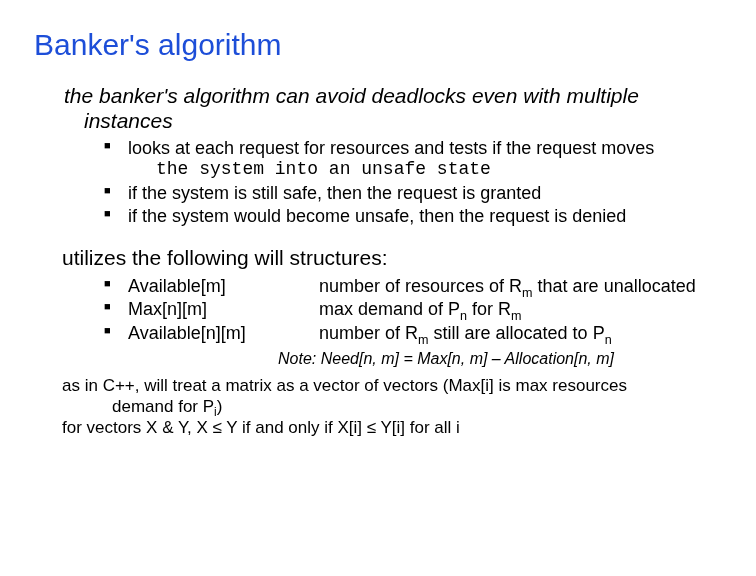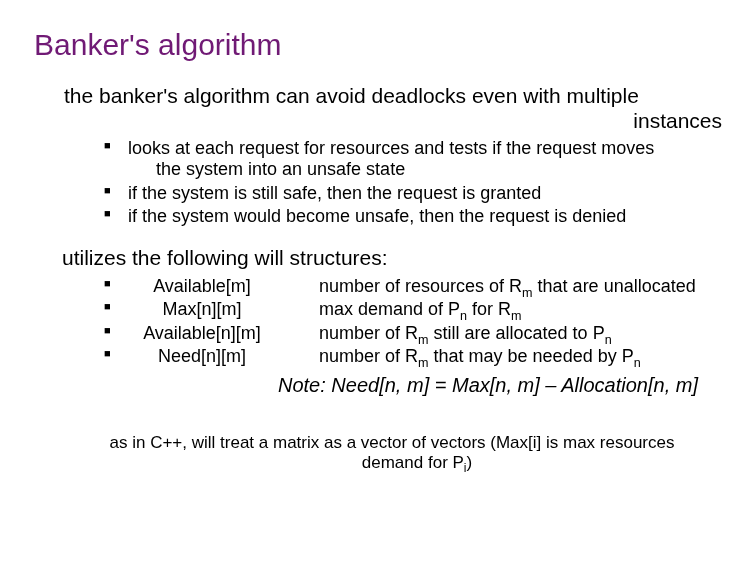--- a/index.html
+++ b/index.html
@@ -12,36 +12,36 @@
     color: #000;
   }
   .slide {
     box-sizing: border-box;
     width: 756px;
     height: 576px;
     padding: 28px 34px 20px 34px;
     position: relative;
   }
   .title {
-    color: #701a75;
+    color: #1d4ed8;
     font-size: 30px;
     font-weight: 400;
     margin: 0 0 22px 0;
   }
   .para {
     font-size: 21px;
     line-height: 1.18;
     margin: 0 0 4px 30px;
     text-indent: -0px;
     padding-left: 0;
+    font-style: italic;
   }
   .para .cont {
     display: block;
     padding-left: 20px;
-    text-align: right;
   }
   ul.bullets {
     list-style: none;
     margin: 2px 0 18px 70px;
     padding: 0;
     font-size: 18px;
     line-height: 1.2;
   }
   ul.bullets > li {
     position: relative;
@@ -52,20 +52,21 @@
     content: "■";
     position: absolute;
     left: 0;
     top: 1px;
     font-size: 11px;
     color: #000;
   }
   ul.bullets > li .hang {
     display: block;
     padding-left: 28px;
+    font-family: Liberation Mono, monospace;
   }
   .para2 {
     font-size: 21px;
     line-height: 1.18;
     margin: 12px 0 4px 28px;
   }
   .ds-list {
     list-style: none;
     margin: 2px 0 6px 70px;
     padding: 0;
@@ -83,36 +84,34 @@
     position: absolute;
     left: 0;
     top: 2px;
     font-size: 11px;
     color: #000;
   }
   .ds-name {
     display: inline-block;
     width: 148px;
     flex: 0 0 148px;
-    text-align: center;
   }
   .ds-desc {
     flex: 1;
     margin-left: 43px;
   }
   .note {
-    font-size: 20px;
+    font-size: 16px;
     font-style: italic;
-    margin: 2px 0 36px 244px;
+    margin: 2px 0 8px 244px;
   }
   .footer {
     font-size: 17px;
     line-height: 1.22;
     margin: 0 0 0 28px;
-    text-align: center;
   }
   .footer .hang {
     display: block;
     padding-left: 50px;
   }
   sub {
     font-size: 0.7em;
     vertical-align: sub;
     line-height: 0;
   }
@@ -156,32 +155,27 @@
       <span class="ds-desc">
         <span>max demand of P</span><sub>n</sub><span> for R</span><sub>m</sub>
       </span>
     </li>
     <li>
       <span class="ds-name">Available[n][m]</span>
       <span class="ds-desc">
         <span>number of R</span><sub>m</sub><span> still are allocated to P</span><sub>n</sub>
       </span>
     </li>
-    <li>
-      <span class="ds-name">Need[n][m]</span>
-      <span class="ds-desc">
-        <span>number of R</span><sub>m</sub><span> that may be needed by P</span><sub>n</sub>
-      </span>
-    </li>
   </ul>
 
   <p class="note">Note: Need[n, m] = Max[n, m] – Allocation[n, m]</p>
 
   <div class="footer">
     <div>
       <span>as in C++, will treat a matrix as a vector of vectors (Max[i] is max resources</span>
       <span class="hang">
         <span>demand for P</span><sub>i</sub><span>)</span>
       </span>
     </div>
+    <div>for vectors X &amp; Y, X ≤ Y if and only if X[i] ≤ Y[i] for all i</div>
   </div>
 
 </div>
 
 </body></html>

